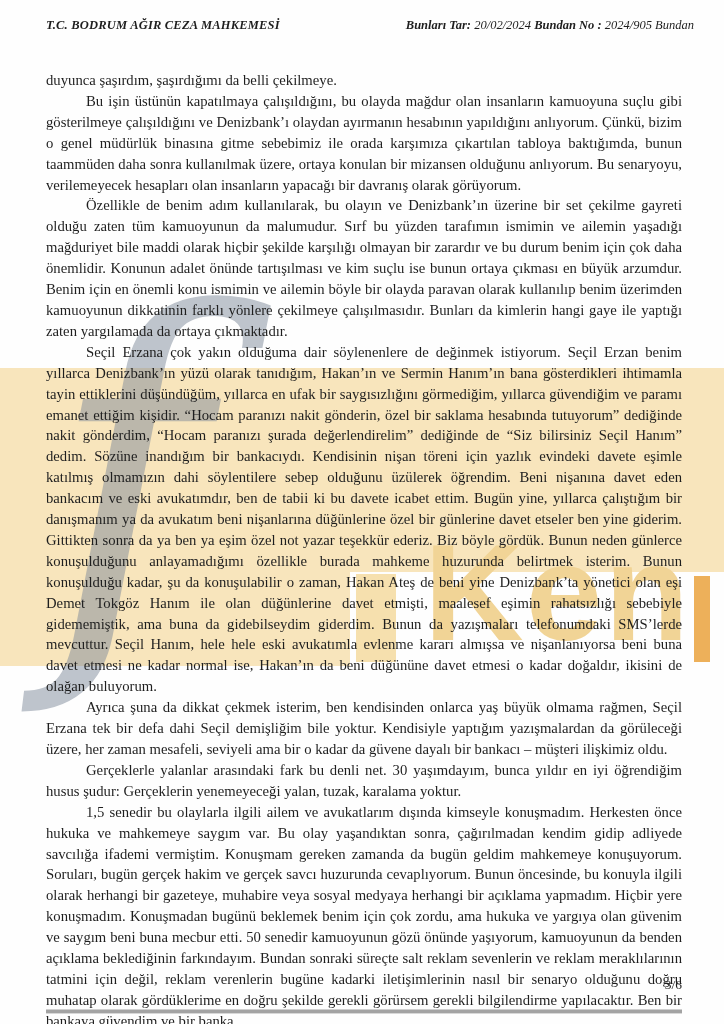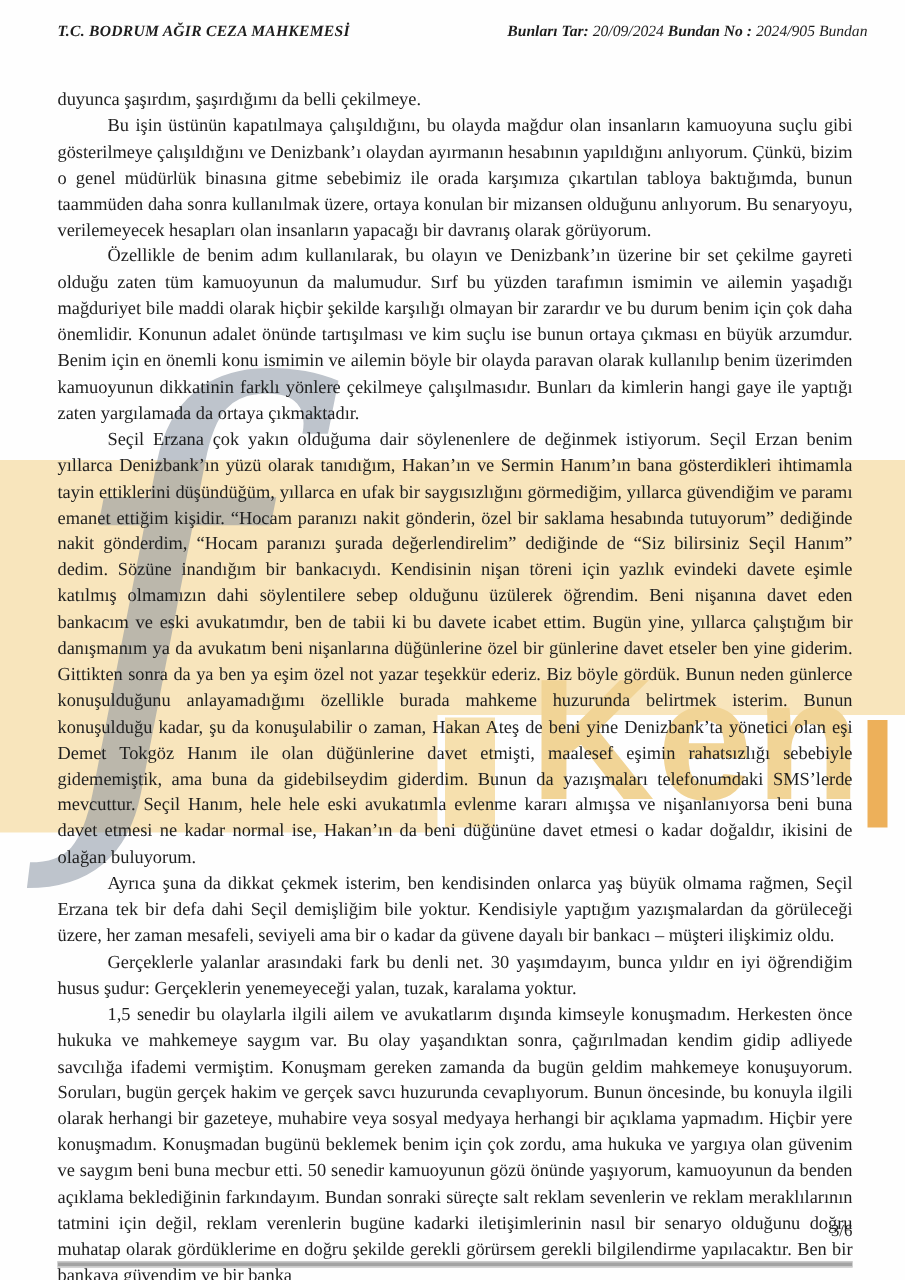--- a/index.html
+++ b/index.html
@@ -40,21 +40,21 @@
   <div class="wm-left"></div>
   <div class="wm-ibar"></div>
   <div class="wm-letters">Ken</div>
   <div class="wm-accent"></div>
   <div class="wm-f">f</div>
 
   <div class="header">
     <span class="court">T.C. BODRUM AĞIR CEZA MAHKEMESİ</span>
     <span class="right">
       <b>Bunları Tar:</b>
-      <span>20/09/2024</span>
+      <span>20/02/2024</span>
       <b>Bundan No :</b>
       <span>2024/905</span>
       <span>Bundan</span>
     </span>
   </div>
 
   <div class="bodytext">
     <p>duyunca şaşırdım, şaşırdığımı da belli çekilmeye.</p>
     <p class="indent">Bu işin üstünün kapatılmaya çalışıldığını, bu olayda mağdur olan insanların kamuoyuna suçlu gibi gösterilmeye çalışıldığını ve Denizbank’ı olaydan ayırmanın hesabının yapıldığını anlıyorum. Çünkü, bizim o genel müdürlük binasına gitme sebebimiz ile orada karşımıza çıkartılan tabloya baktığımda, bunun taammüden daha sonra kullanılmak üzere, ortaya konulan bir mizansen olduğunu anlıyorum. Bu senaryoyu, verilemeyecek hesapları olan insanların yapacağı bir davranış olarak görüyorum.</p>
     <p class="indent">Özellikle de benim adım kullanılarak, bu olayın ve Denizbank’ın üzerine bir set çekilme gayreti olduğu zaten tüm kamuoyunun da malumudur. Sırf bu yüzden tarafımın ismimin ve ailemin yaşadığı mağduriyet bile maddi olarak hiçbir şekilde karşılığı olmayan bir zarardır ve bu durum benim için çok daha önemlidir. Konunun adalet önünde tartışılması ve kim suçlu ise bunun ortaya çıkması en büyük arzumdur. Benim için en önemli konu ismimin ve ailemin böyle bir olayda paravan olarak kullanılıp benim üzerimden kamuoyunun dikkatinin farklı yönlere çekilmeye çalışılmasıdır. Bunları da kimlerin hangi gaye ile yaptığı zaten yargılamada da ortaya çıkmaktadır.</p>

